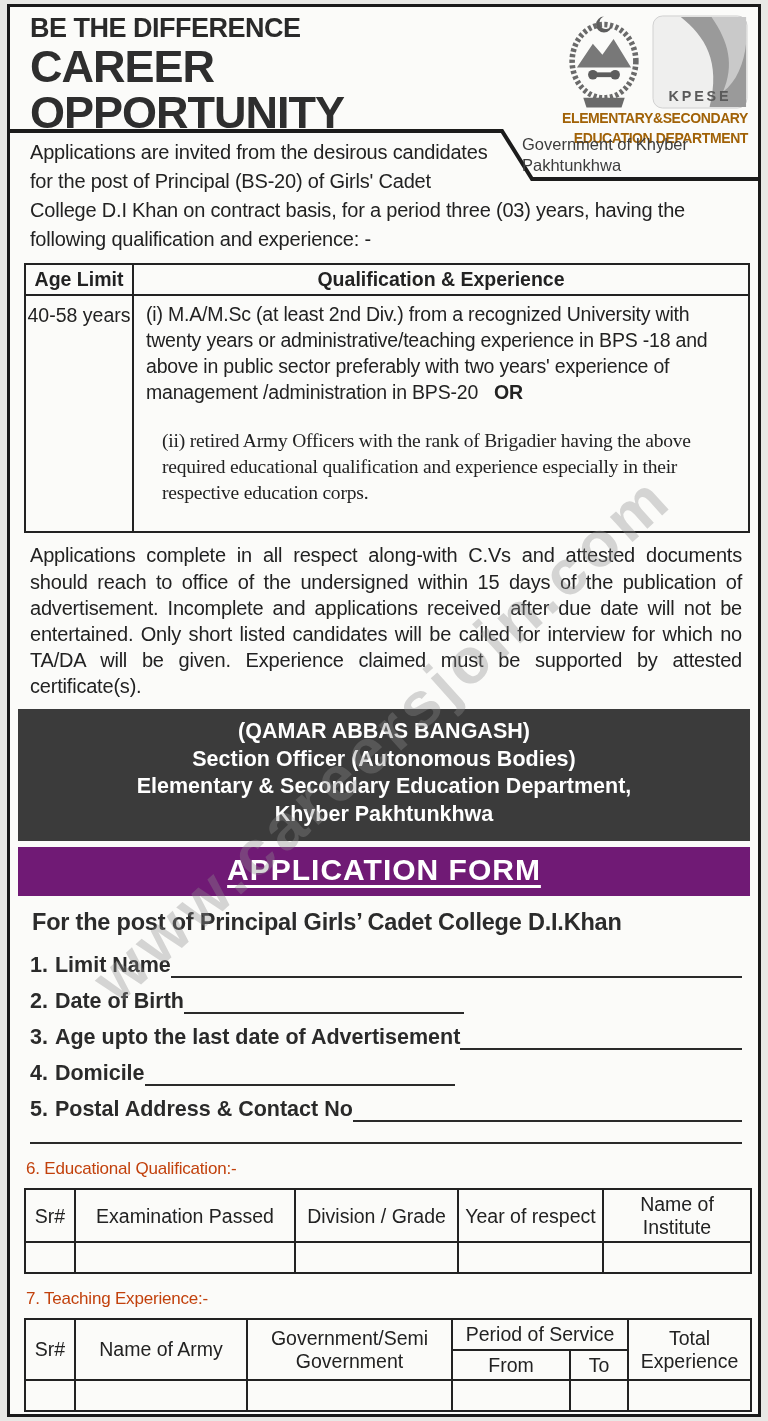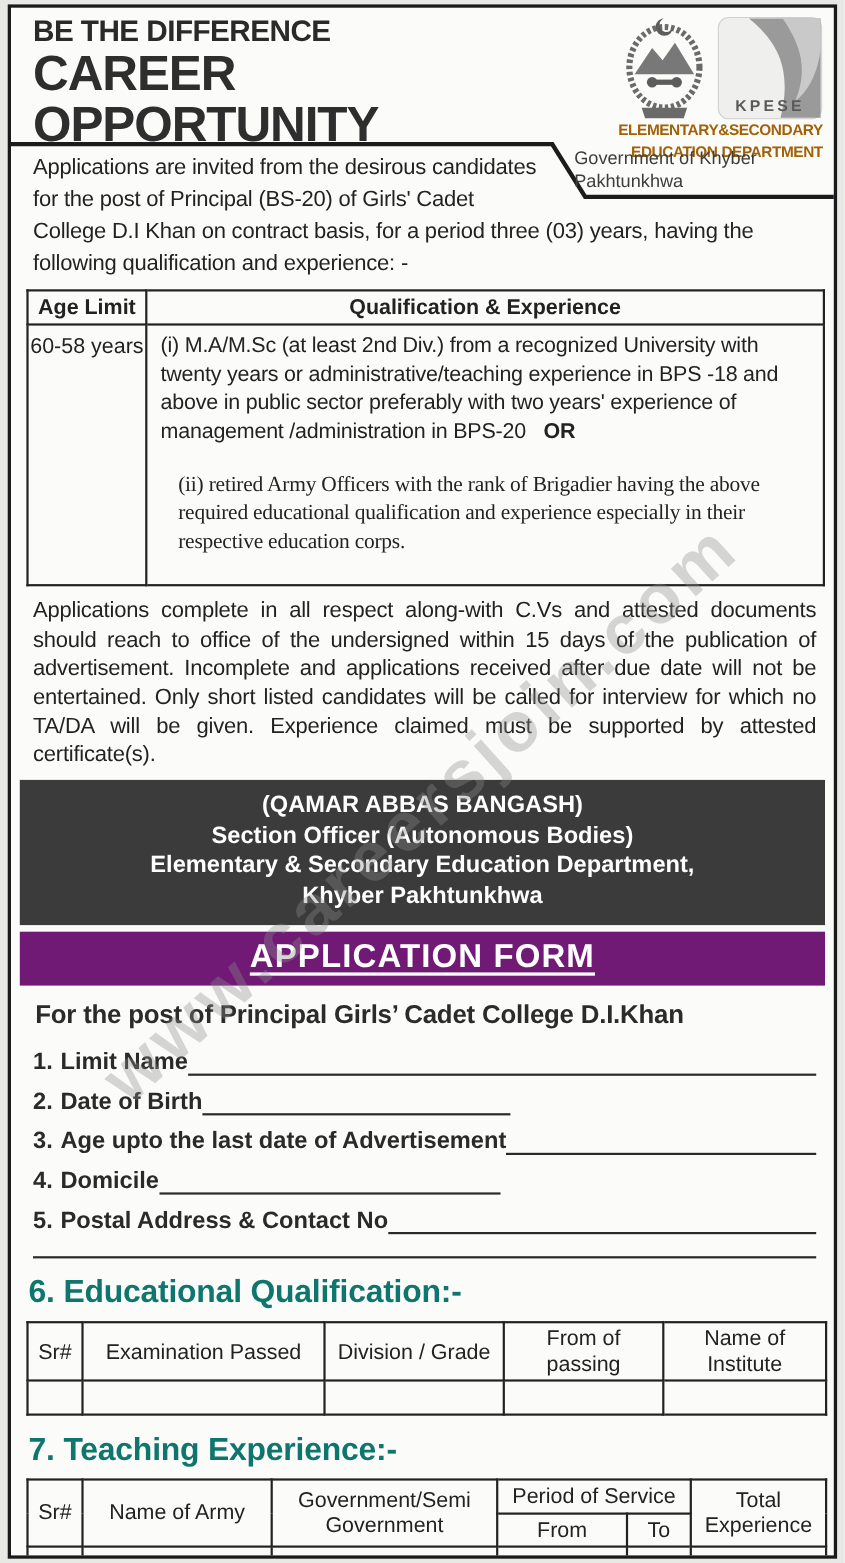--- a/index.html
+++ b/index.html
@@ -42,21 +42,21 @@
                text-decoration:underline;text-underline-offset:5px;}
   
   .form-title{margin:13px 10px 0 22px;font-size:23.5px;font-weight:bold;color:#2b2b2b;white-space:nowrap;letter-spacing:-0.2px;}
   .fields{margin:16px 16px 0 20px;}
   .frow{display:flex;align-items:flex-end;margin-bottom:10px;font-size:21.5px;font-weight:bold;color:#2a2a2a;}
   .fnum{margin-right:7px;}
   .fill{flex:1;border-bottom:2px solid #2a2a2a;height:24px;}
   .fill.w280{flex:0 0 280px;}
   .fill.w310{flex:0 0 310px;}
   .cont-line{margin:20px 16px 0 20px;border-top:2px solid #2a2a2a;height:0;}
-  .sec-head{margin:15px 0 0 16px;font-size:29px;font-weight:bold;color:#0f766e;letter-spacing:-0.2px;}
+  .sec-head{margin:15px 0 0 16px;font-size:17px;font-weight:normal;color:#c2410c;letter-spacing:-0.2px;}
   
   .grid{margin:9px 14px 0;width:726px;table-layout:fixed;}
   .grid th,.grid td{border:2.5px solid #222;}
   .grid th{font-size:19.5px;font-weight:normal;color:#222;padding:3px 3px;line-height:1.15;text-align:center;}
   .grid td{height:27px;}
   
   .watermark{position:absolute;left:78px;top:962px;transform:rotate(-42deg);transform-origin:0 0;
              font-size:64px;font-weight:bold;color:#8d8d8d;opacity:0.35;letter-spacing:5px;
              white-space:nowrap;pointer-events:none;z-index:5;}
 </style>
@@ -113,21 +113,21 @@
       </div>
     </div>
 
     <table class="qual-table">
       <tbody>
           <tr>
         <th class="age-col">Age Limit</th>
         <th>Qualification &amp; Experience</th>
       </tr>
       <tr>
-        <td class="age-cell">60-58 years</td>
+        <td class="age-cell">40-58 years</td>
         <td class="qual-cell">
           <p><span>(i) M.A/M.Sc (at least 2nd Div.) from a recognized University with twenty years or administrative/teaching experience in BPS -18 and above in public sector preferably with two years' experience of management /administration in BPS-20</span><b>OR</b></p>
           <p>(ii) retired Army Officers with the rank of Brigadier having the above required educational qualification and experience especially in their respective education corps.</p>
         </td>
       </tr>
     </tbody>
       </table>
 
     <div class="notice">Applications complete in all respect along-with C.Vs and attested documents should reach to office of the undersigned within 15 days of the publication of advertisement. Incomplete and applications received after due date will not be entertained. Only short listed candidates will be called for interview for which no TA/DA will be given. Experience claimed must be supported by attested certificate(s).</div>
 
@@ -180,21 +180,21 @@
           <col style="width:220px">
           <col style="width:163px">
           <col style="width:145px">
           <col style="width:148px">
         </colgroup>
       <tbody>
           <tr style="height:52px">
         <th>Sr#</th>
         <th>Examination Passed</th>
         <th>Division / Grade</th>
-        <th>From of passing</th>
+        <th>Year of respect</th>
         <th>Name of Institute</th>
       </tr>
       <tr>
         <td></td>
             <td></td>
         <td></td>
             <td></td>
         <td></td>
       </tr>
     </tbody>

